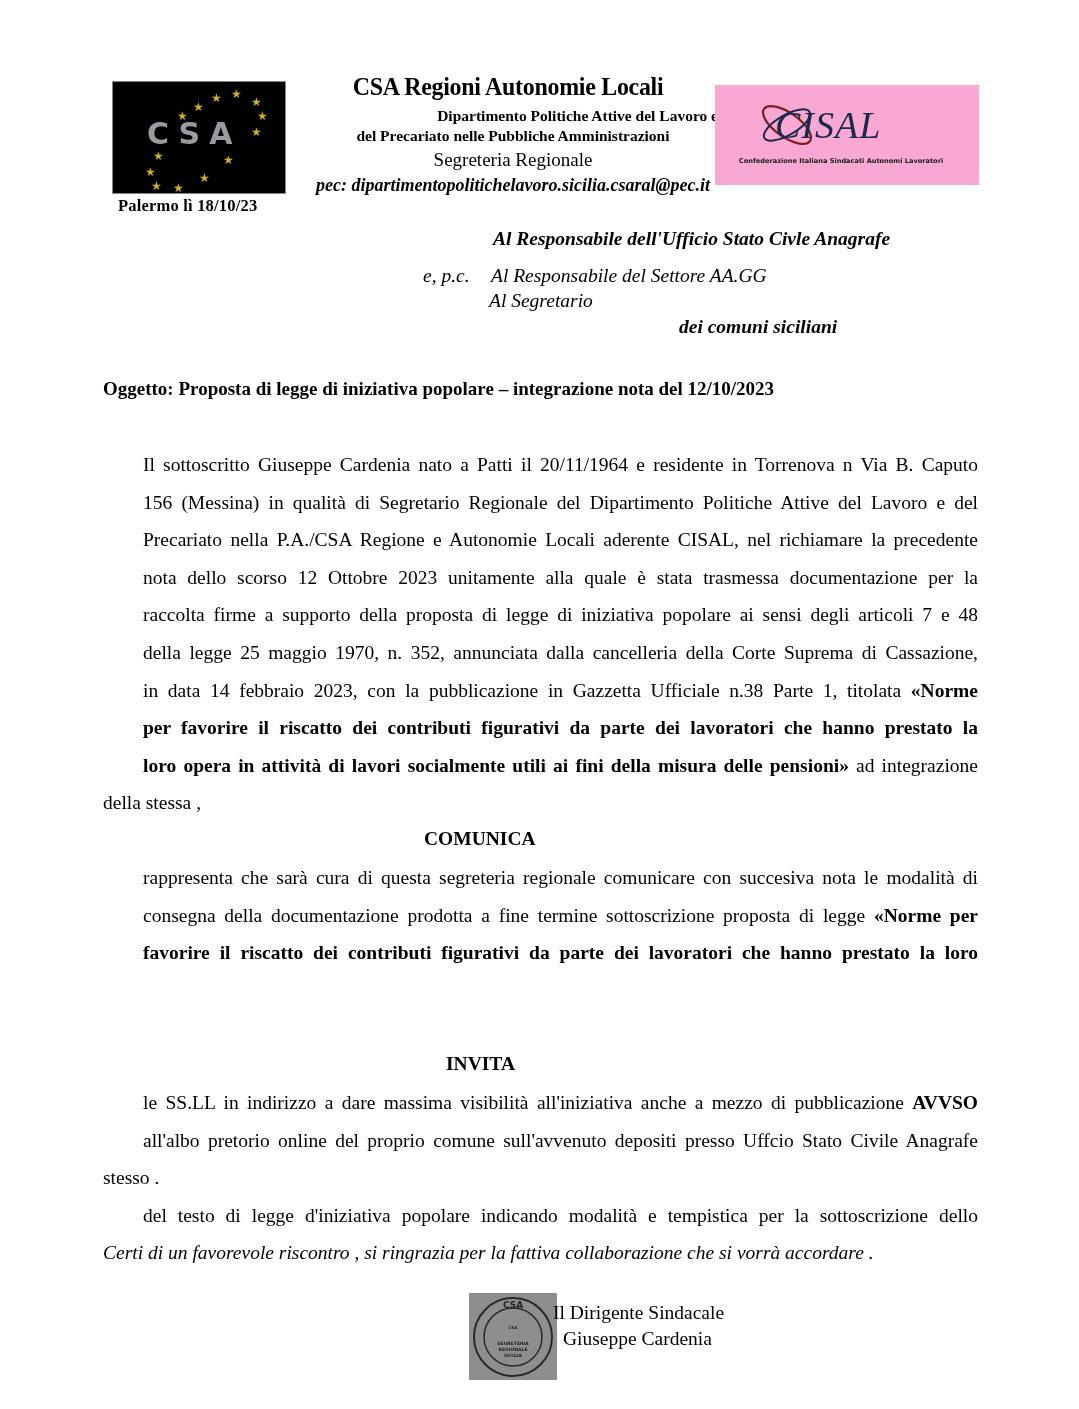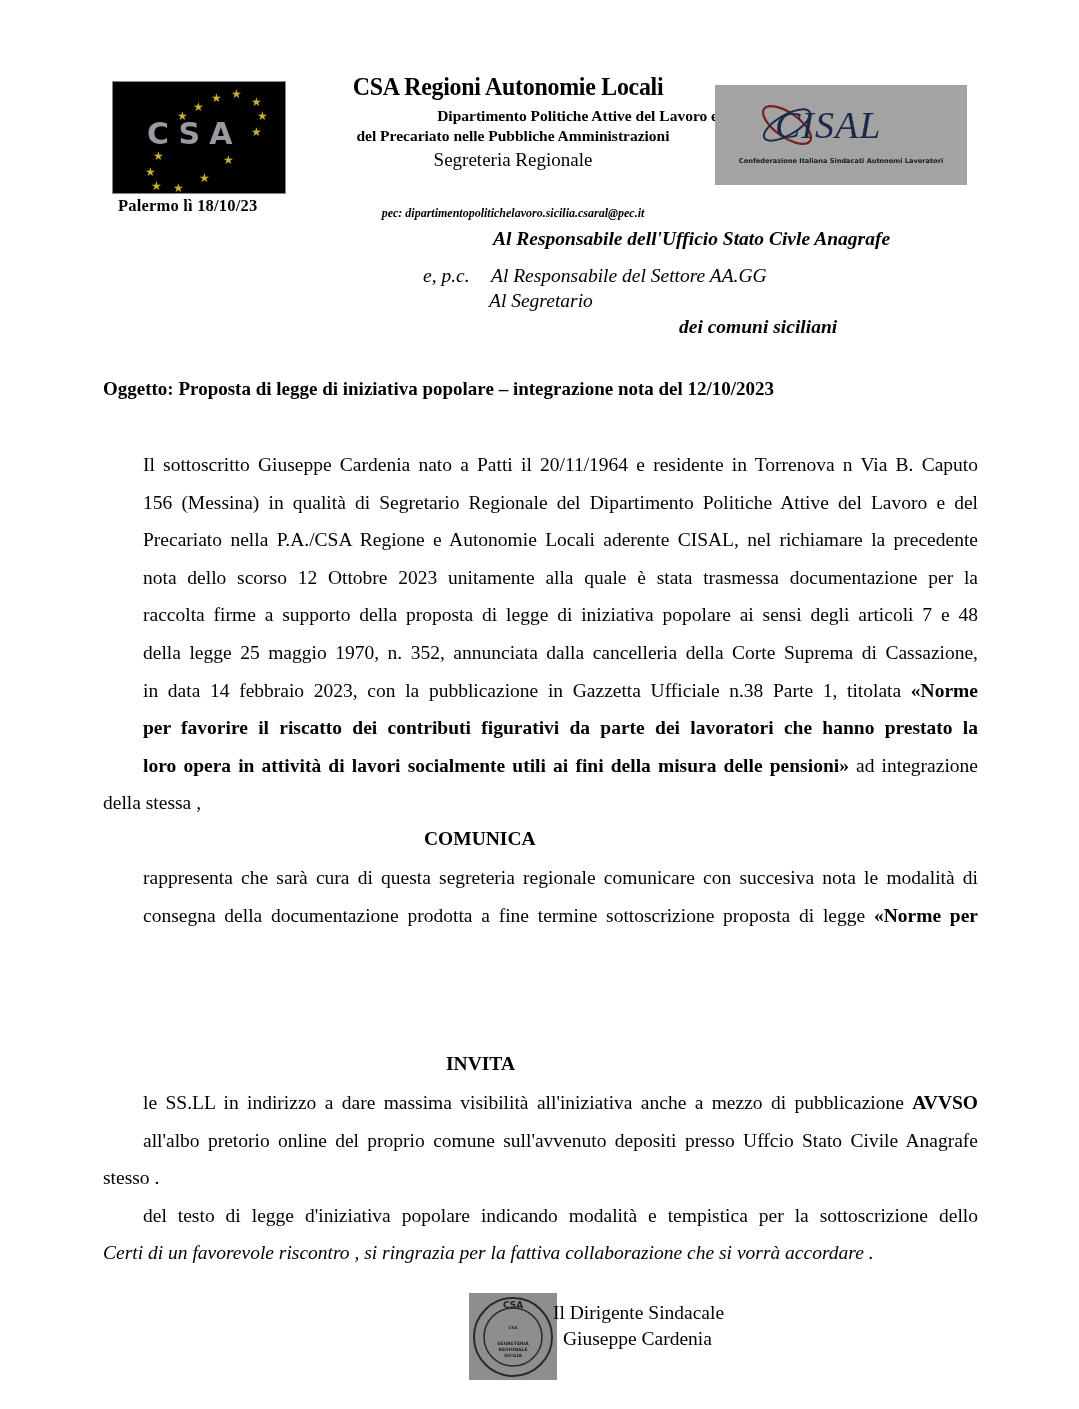--- a/index.html
+++ b/index.html
@@ -8,24 +8,24 @@
 
   
   #csa-logo { left: 112px; top: 81px; width: 174px; height: 113px; background: #000; border: 1px solid #888; box-sizing: border-box; }
   #csa-logo .csa-text { position: absolute; left: 34px; top: 34px; font-family: "DejaVu Sans", sans-serif; font-weight: bold; font-size: 30px; color: #9a9aa0; letter-spacing: 9px; }
   #csa-logo .star { position: absolute; color: #c9b22a; font-size: 12px; line-height: 12px; }
 
   #header-title { left: 325px; top: 72px; width: 398px; text-align: center; font-family: "Liberation Serif", serif; font-weight: bold; font-size: 26px; letter-spacing: -0.3px; white-space: nowrap; transform: scaleX(0.92); transform-origin: left top; }
   #header-dept1 { left: 308px; top: 107px; width: 410px; text-align: right; font-family: "Liberation Serif", serif; font-weight: bold; font-size: 15.5px; white-space: nowrap; }
   #header-dept2 { left: 308px; top: 127px; width: 410px; text-align: center; font-family: "Liberation Serif", serif; font-weight: bold; font-size: 15.5px; white-space: nowrap; }
   #header-secretary { left: 308px; top: 149px; width: 410px; text-align: center; font-family: "Liberation Serif", serif; font-weight: normal; font-size: 19px; white-space: nowrap; }
-  #header-pec { left: 308px; top: 175px; width: 410px; text-align: center; font-family: "Liberation Serif", serif; font-style: italic; font-weight: bold; font-size: 12px; white-space: nowrap; margin-top: 31px; }
+  #header-pec { left: 308px; top: 175px; width: 410px; text-align: center; font-family: "Liberation Serif", serif; font-style: italic; font-weight: bold; font-size: 18px; white-space: nowrap; }
   #place-date { left: 118px; top: 196px; font-family: "Liberation Serif", serif; font-weight: bold; font-size: 16.5px; white-space: nowrap; letter-spacing: 0.2px; }
 
-  #cisal-logo { left: 715px; top: 85px; width: 252px; height: 100px; background: #a3a3a3; }
+  #cisal-logo { left: 715px; top: 85px; width: 224px; height: 100px; background: #f9a8d4; padding-left: 40px; }
   #cisal-logo .cisal-text { position: absolute; left: 60px; top: 18px; font-family: "Liberation Serif", serif; font-style: italic; font-size: 38px; color: #1c2a4a; letter-spacing: 1px; }
   #cisal-logo .cisal-sub { position: absolute; left: 0; width: 252px; top: 72px; text-align: center; font-family: "DejaVu Sans", sans-serif; font-weight: bold; font-size: 6.6px; color: #1a1a1a; white-space: nowrap; }
   #cisal-logo svg { position: absolute; left: 38px; top: 8px; }
 
   
   .addr { font-family: "Liberation Serif", serif; font-style: italic; font-size: 19.5px; white-space: nowrap; }
   #addr-main { left: 493px; top: 228px; font-weight: bold; }
   #addr-pc-label { left: 423px; top: 265px; }
   #addr-pc-1 { left: 491px; top: 265px; }
   #addr-pc-2 { left: 489px; top: 290px; }
@@ -107,20 +107,21 @@
   <span class="line just"><b>per favorire il riscatto dei contributi figurativi da parte dei lavoratori che hanno prestato la</b></span>
   <span class="line just"><b>loro opera in attività di lavori socialmente utili ai fini della misura delle pensioni»</b><span> ad integrazione</span></span>
   <span class="line">della stessa ,</span>
 </div>
 
 <div id="heading-comunica" class="abs heading-center">COMUNICA</div>
 
 <div id="para-2" class="abs body-text">
   <span class="line just">rappresenta che sarà cura di questa segreteria regionale comunicare con succesiva nota le modalità di</span>
   <span class="line just"><span>consegna della documentazione prodotta a fine termine sottoscrizione proposta di legge  </span><b>«Norme per</b></span>
+  <span class="line just"><b>favorire il riscatto dei contributi figurativi da parte dei lavoratori che hanno prestato la loro</b></span>
 </div>
 
 <div id="heading-invita" class="abs heading-center">INVITA</div>
 
 <div id="para-3" class="abs body-text">
   <span class="line just"><span>le SS.LL in indirizzo a dare massima visibilità all'iniziativa anche a mezzo di pubblicazione </span><b>AVVSO</b></span>
   <span class="line just">all'albo pretorio online del proprio comune sull'avvenuto depositi presso Uffcio Stato Civile Anagrafe</span>
   <span class="line">stesso .</span>
   <span class="line just">del testo di legge d'iniziativa popolare indicando modalità e tempistica per la sottoscrizione dello</span>
 </div>

